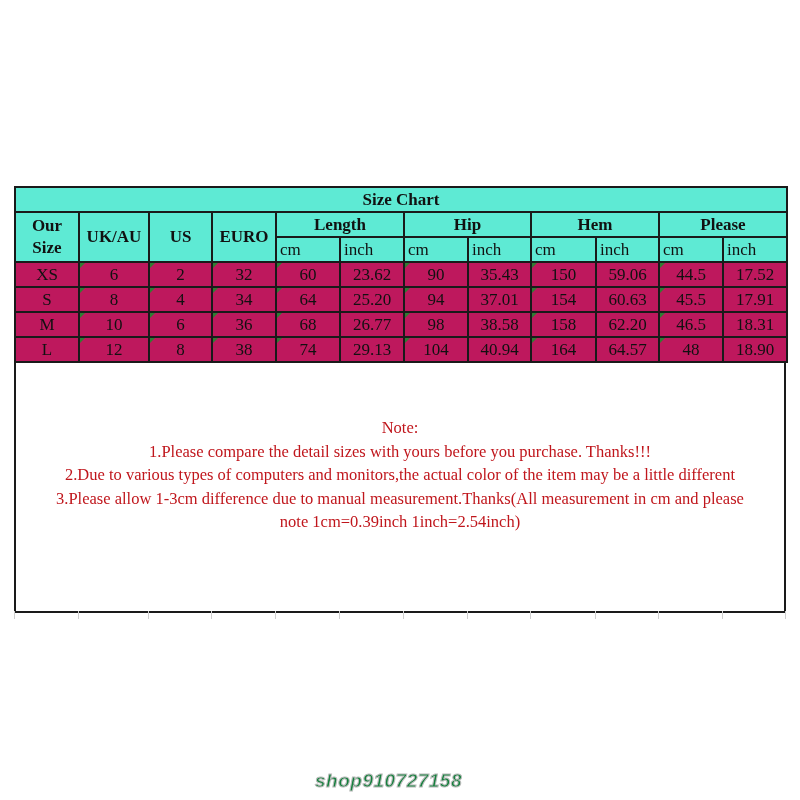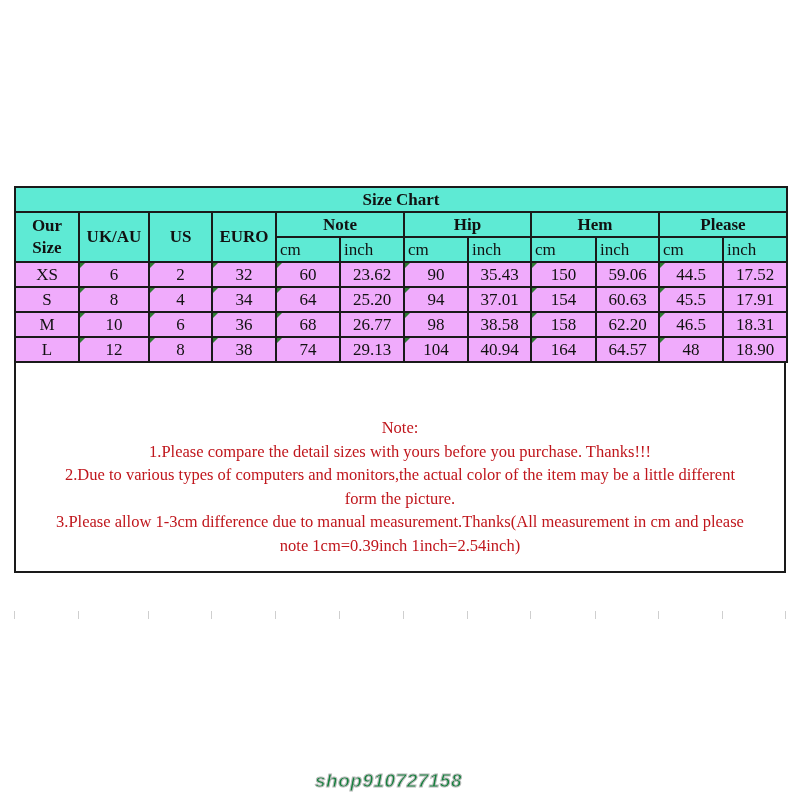--- a/index.html
+++ b/index.html
@@ -5,28 +5,28 @@
   html, body { margin: 0; padding: 0; background: #ffffff; }
   body { width: 800px; height: 800px; position: relative; overflow: hidden; font-family: "Liberation Serif", serif; }
   .sheet { position: absolute; left: 14px; top: 186px; width: 772px; }
   table.size { border-collapse: collapse; width: 772px; table-layout: fixed; }
   table.size td, table.size th {
     border: 2px solid #1a1a1a; padding: 0; height: 23px; font-size: 17px; color: #111;
     text-align: center; vertical-align: middle; position: relative; overflow: hidden; white-space: nowrap;
   }
   table.size th { background: #5eead4; font-weight: bold; }
   table.size th.sub { font-weight: normal; text-align: left; padding-left: 3px; font-size: 17px; }
-  table.size td { background: #f0abfc; }
+  table.size td { background: #be185d; }
   table.size td.mark::before {
     content: ""; position: absolute; left: 0; top: 0; width: 0; height: 0;
     border-top: 5px solid #2e7d32; border-right: 5px solid transparent;
   }
   .title-row th { height: 22px; }
   .note-box {
-    border: 2px solid #1a1a1a; border-top: none; height: 210px; box-sizing: border-box;
+    border: 2px solid #1a1a1a; border-top: none; height: 250px; box-sizing: border-box;
     text-align: center; color: #c0161c; font-size: 16.5px; line-height: 23.5px; padding-top: 53px;
   }
   .note-box div { white-space: nowrap; }
   .ticks { position: absolute; left: 14px; top: 611px; width: 772px; height: 8px; }
   .tick { position: absolute; top: 0; width: 1px; height: 8px; background: #cfcfcf; }
   .watermark {
     position: absolute; left: 315px; top: 770px; font-family: Liberation Sans, sans-serif; font-style: italic;
     font-weight: bold; font-size: 19px; color: #15803d; letter-spacing: 0.5px;
     -webkit-text-stroke: 1px #bdbdbd; text-shadow: 0 0 1px #d0d0d0;
   }
@@ -52,21 +52,21 @@
     </colgroup>
     <tbody>
         <tr class="title-row">
       <th colspan="12">Size Chart</th>
     </tr>
     <tr>
       <th rowspan="2" style="white-space:normal;line-height:22px;">Our Size</th>
       <th rowspan="2">UK/AU</th>
       <th rowspan="2">US</th>
       <th rowspan="2">EURO</th>
-      <th colspan="2">Note</th>
+      <th colspan="2">Length</th>
       <th colspan="2">Hip</th>
       <th colspan="2">Hem</th>
       <th colspan="2">Please</th>
     </tr>
     <tr>
       <th class="sub">cm</th>
       <th class="sub">inch</th>
       <th class="sub">cm</th>
       <th class="sub">inch</th>
       <th class="sub">cm</th>
@@ -129,21 +129,20 @@
       <td>64.57</td>
       <td class="mark">48</td>
       <td>18.90</td>
     </tr>
   </tbody>
     </table>
   <div class="note-box">
     <div>Note:</div>
     <div>1.Please compare the detail sizes with yours before you purchase. Thanks!!!</div>
     <div>2.Due to various types of computers and monitors,the actual color of the item may be a little different</div>
-    <div>form the picture.</div>
     <div>3.Please allow 1-3cm difference due to manual measurement.Thanks(All measurement in cm and please</div>
     <div>note 1cm=0.39inch 1inch=2.54inch)</div>
   </div>
 </div>
 
 <div class="ticks">
   <span class="tick" style="left:0px"></span>
     <span class="tick" style="left:64px"></span>
   <span class="tick" style="left:134px"></span>
     <span class="tick" style="left:197px"></span>

